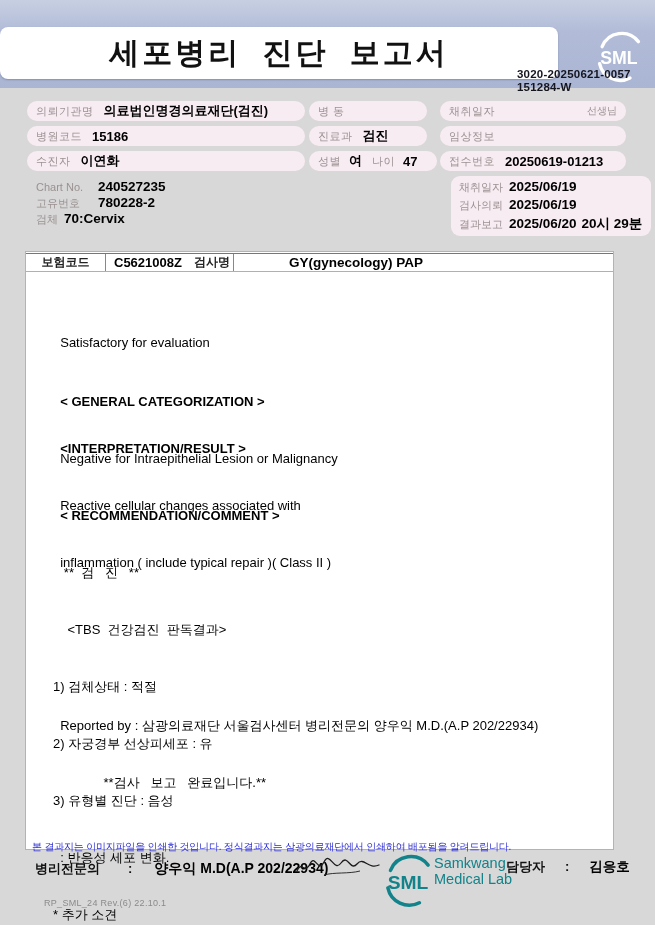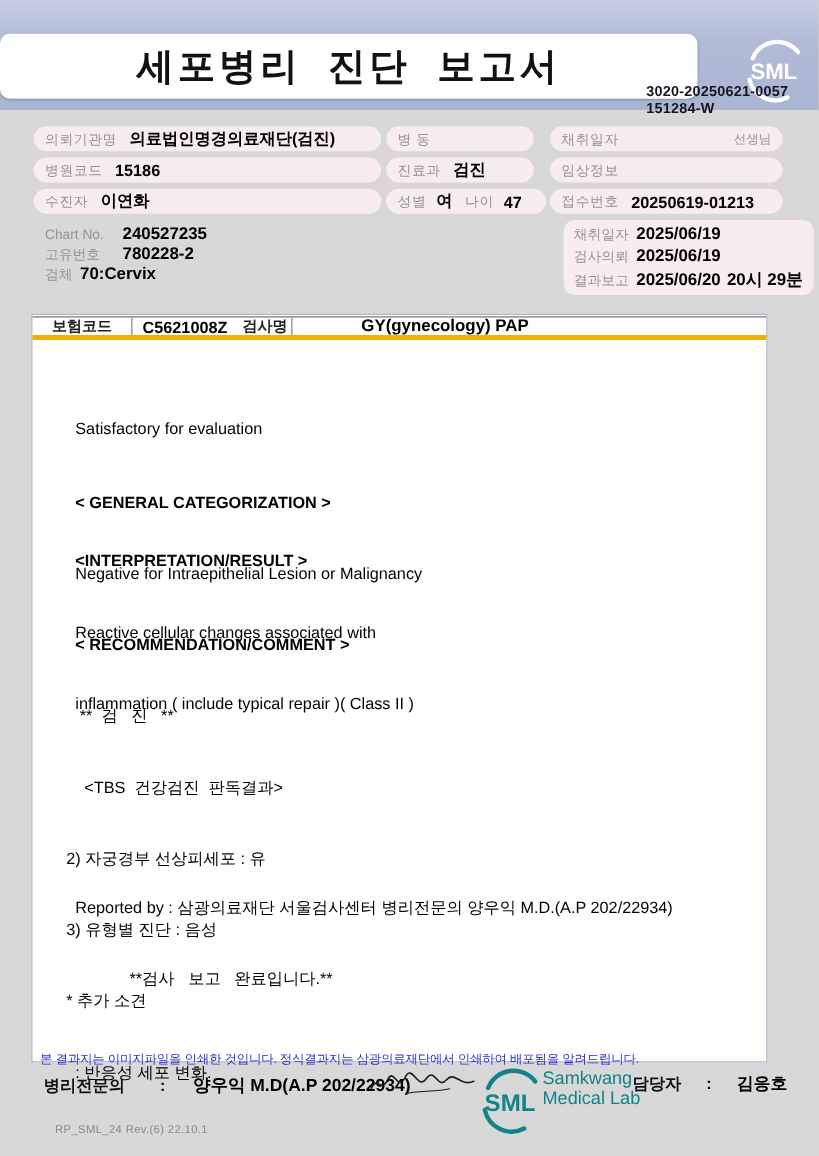--- a/index.html
+++ b/index.html
@@ -33,22 +33,22 @@
   .datebox .lb { font-size:11px; color:#9a9191; width:50px; }
   .datebox .vl { font-size:13.5px; font-weight:bold; color:#000; }
   .datebox .tm { font-size:13.5px; font-weight:bold; color:#000; margin-left:5px; }
 
   .pathno { position:absolute; left:45px; top:236px; font-size:13.5px; font-weight:bold; color:#000; white-space:nowrap; }
   .pathno span { margin-right:4px; }
 
   
   .content-box { position:absolute; left:25px; top:251px; width:589px; height:599px;
                  background:#ffffff; border:1px solid #a9b3cc; }
-  .thead { display:flex; height:19px; border-bottom:4px solid #eab308; border-top:1px solid #777;
-           margin-top:1px; align-items:flex-end; }
+  .thead { display:flex; height:19px; border-bottom:1px solid #eab308; border-top:1px solid #777;
+           margin-top:1px; align-items:center; }
   .thead .c1 { width:80px; text-align:center; font-size:12px; font-weight:600; color:#222;
                border-right:1px solid #888; height:100%; display:flex; align-items:center; justify-content:center; }
   .thead .c2 { width:128px; padding-left:8px; height:100%; display:flex; align-items:center;
                border-right:1px solid #888; white-space:nowrap; }
   .thead .c2 .code { font-size:13px; font-weight:bold; color:#000; }
   .thead .c2 .lbl { font-size:12px; font-weight:600; color:#222; margin-left:12px; }
   .thead .c3 { flex:1; padding-left:55px; font-size:13.5px; font-weight:bold; color:#000;
                display:flex; align-items:center; white-space:nowrap; }
 
   
@@ -191,24 +191,25 @@
   <div class="sec" style="top:401px;">
     <div class="h bline">  &lt;INTERPRETATION/RESULT &gt;</div>
     <div class="bline">  Reactive cellular changes associated with</div>
     <div class="bline">  inflammation ( include typical repair )( Class II )</div>
   </div>
 
   <div class="sec" style="top:468px;">
     <div class="h bline">  &lt; RECOMMENDATION/COMMENT &gt;</div>
     <div class="bline">   **  검   진   **</div>
     <div class="bline">    &lt;TBS  건강검진  판독결과&gt;</div>
+    <div class="bline">1) 검체상태 : 적절</div>
     <div class="bline">2) 자궁경부 선상피세포 : 유</div>
     <div class="bline">3) 유형별 진단 : 음성</div>
+    <div class="bline">  : 반응성 세포 변화.</div>
     <div class="bline">* 추가 소견</div>
-    <div class="bline">  : 반응성 세포 변화.</div>
     
     
     
   </div>
 
   <div class="sec" style="top:678px;">
     <div class="bline">  Reported by : 삼광의료재단 서울검사센터 병리전문의 양우익 M.D.(A.P 202/22934)</div>
     <div class="bline">              **검사   보고   완료입니다.**</div>
   </div>
 

